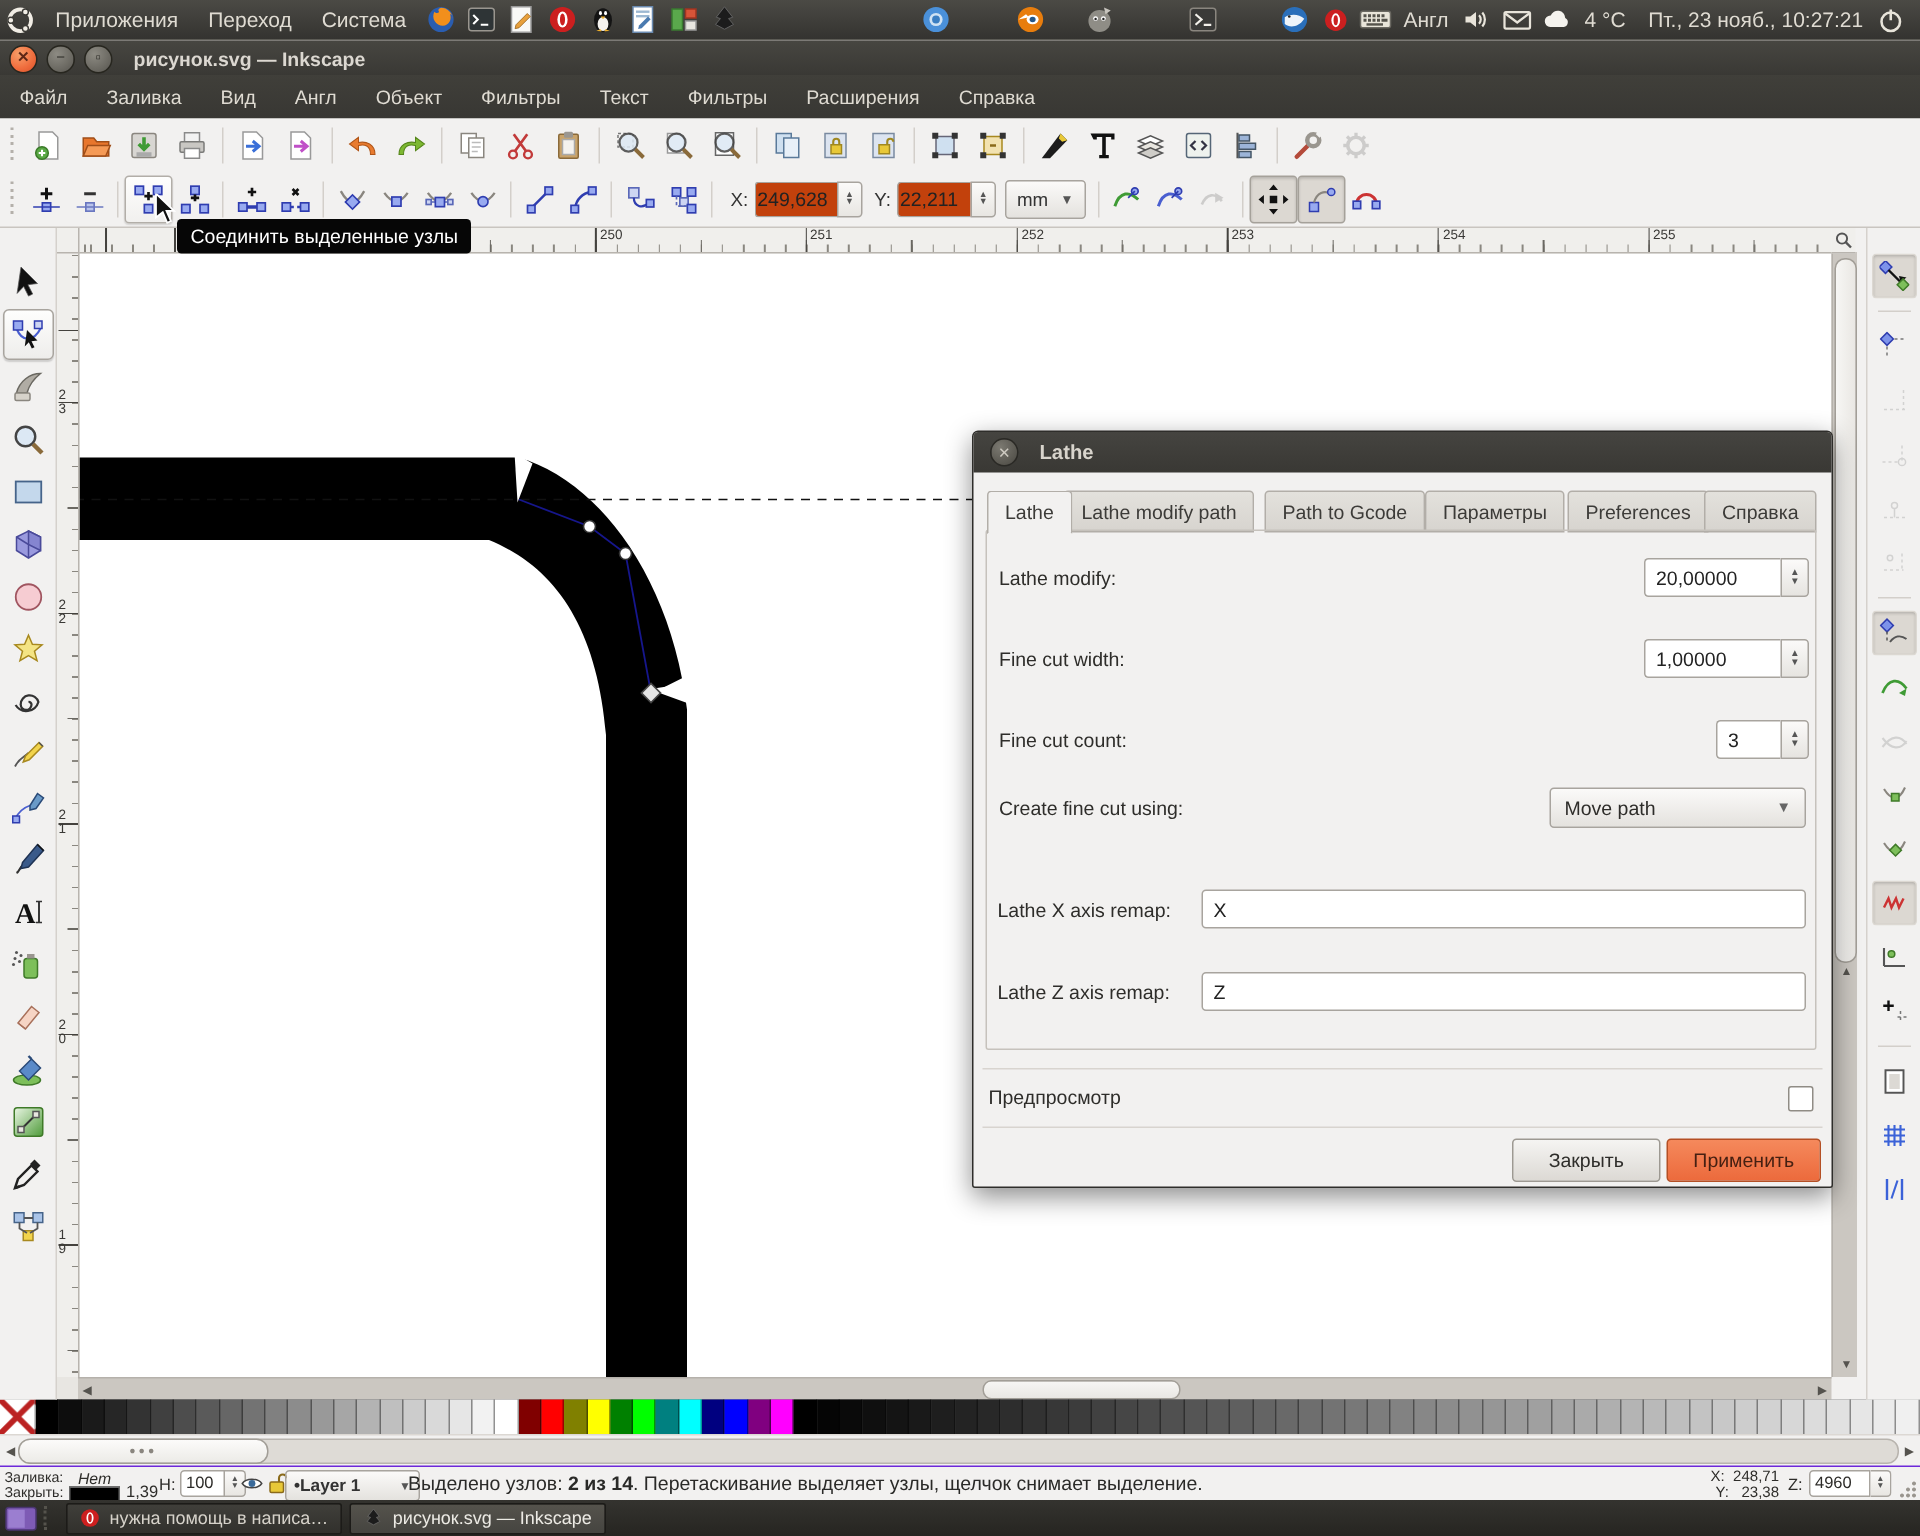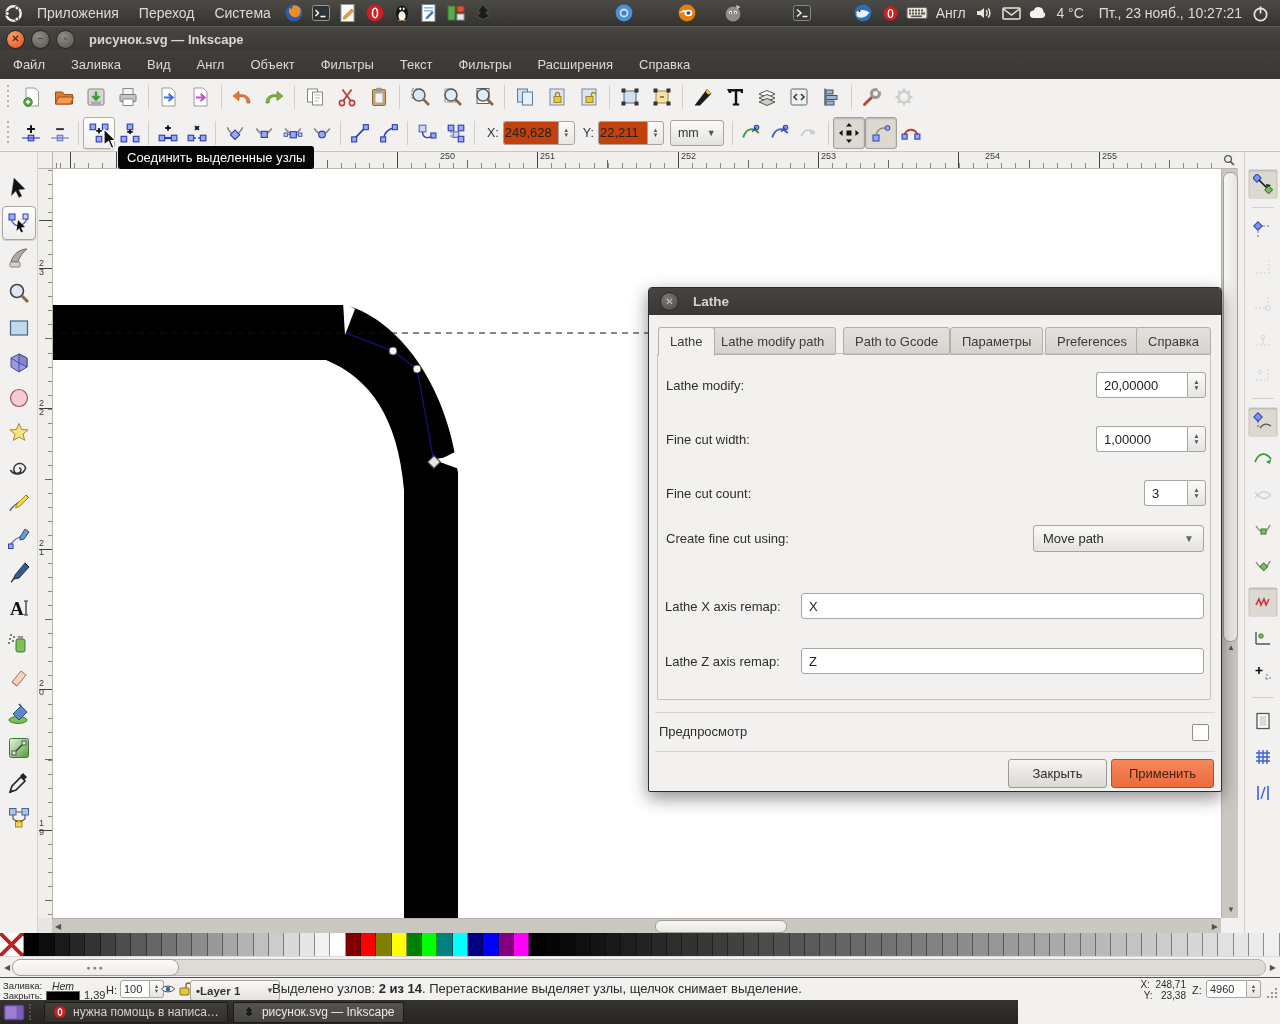--- a/index.html
+++ b/index.html
@@ -119,21 +119,21 @@
   #layer-dd .arr{margin-left:auto;font-size:8px;color:#555}
   #sb-grip{position:absolute;right:2px;bottom:2px;width:12px;height:12px;
            background:radial-gradient(circle at 2px 10px,#9a968f 1px,transparent 1.6px),
                       radial-gradient(circle at 6px 10px,#9a968f 1px,transparent 1.6px),
                       radial-gradient(circle at 10px 10px,#9a968f 1px,transparent 1.6px),
                       radial-gradient(circle at 6px 6px,#9a968f 1px,transparent 1.6px),
                       radial-gradient(circle at 10px 6px,#9a968f 1px,transparent 1.6px),
                       radial-gradient(circle at 10px 2px,#9a968f 1px,transparent 1.6px)}
 
   
-  #taskbar{left:0;top:1000px;width:1018px;height:24px;background:linear-gradient(#34332f,#262521);display:flex;align-items:center;z-index:90}
+  #taskbar{left:0;top:1000px;width:1280px;height:24px;background:linear-gradient(#34332f,#262521);display:flex;align-items:center;z-index:90}
   .task{height:19px;margin-left:5px;padding:0 8px;display:flex;align-items:center;gap:6px;max-width:208px;
         border:1px solid #1c1b18;border-radius:2px;background:linear-gradient(#403f3a,#31302c);color:#d6d2ca;font-size:12px}
   .task .ttl{white-space:nowrap;overflow:hidden;text-overflow:ellipsis}
   .task.active{background:linear-gradient(#55534c,#454440);color:#eceae4}
 
   
   #dialog{left:648px;top:287px;width:572px;height:503px;z-index:40;border:1px solid #2e2d2a;border-radius:4px 4px 2px 2px;
           background:#f2f1f0;box-shadow:0 6px 18px rgba(0,0,0,.45)}
   #dlg-title{position:absolute;left:0;top:0;right:0;height:27px;background:linear-gradient(#454440,#393834);
              border-radius:3px 3px 0 0;display:flex;align-items:center}
@@ -711,25 +711,25 @@
       <svg width="20" height="20" viewBox="0 0 18 18">
         <path d="M3 12a6 6 0 0112 0" fill="none" stroke="#cc3333" stroke-width="1.8"></path>
         <rect x="1" y="10" width="4.5" height="4.5" fill="#98aaf0" stroke="#2f3db0"></rect>
         <rect x="12.5" y="10" width="4.5" height="4.5" fill="#98aaf0" stroke="#2f3db0"></rect>
       </svg>
     </span>
 </div>
 
 <div id="rcornerTL" class="abs"></div>
 <div id="hruler" class="abs">
-    <span class="hrl" style="left: 345px; margin-left: 40px;">250</span>
+    <span class="hrl" style="left: 345px;">250</span>
     <span class="hrl" style="left: 485px;">251</span>
     <span class="hrl" style="left: 626px;">252</span>
     <span class="hrl" style="left: 766px;">253</span>
-    <span class="hrl" style="left: 907px; margin-left: 23px;">254</span>
+    <span class="hrl" style="left: 907px;">254</span>
     <span class="hrl" style="left: 1047px;">255</span>
   </div>
 <div id="vruler" class="abs">
     <span class="vrl" style="top: 91px;">2
 3</span>
     <span class="vrl" style="top: 231px;">2
 2</span>
     <span class="vrl" style="top: 371px;">2
 1</span>
     <span class="vrl" style="top: 511px;">2

